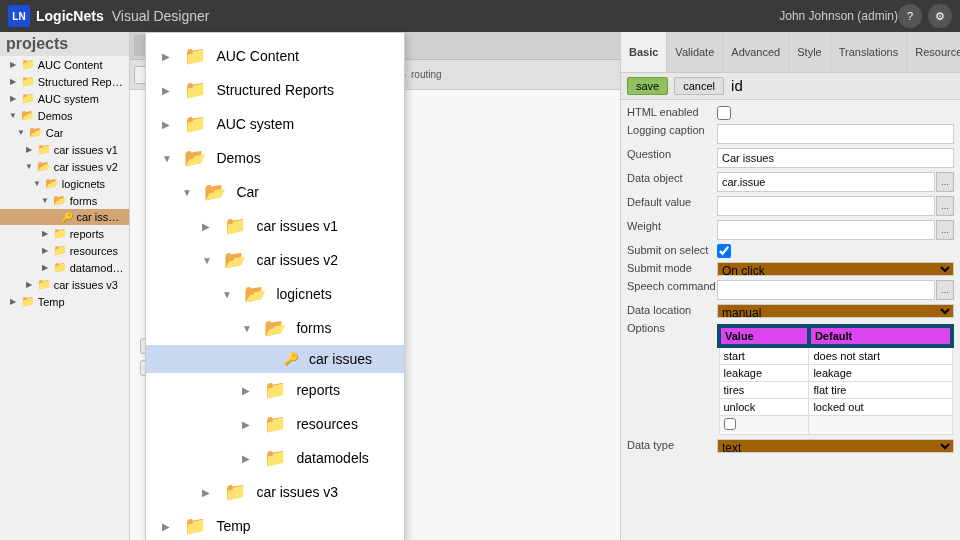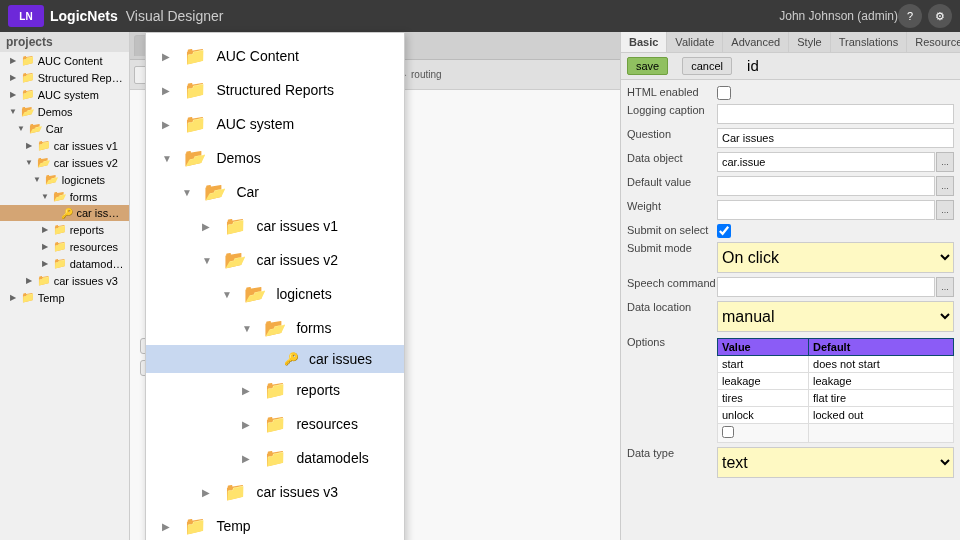--- a/index.html
+++ b/index.html
@@ -3,32 +3,32 @@
   <meta charset="utf-8">
   <style>
     * { box-sizing: border-box; margin: 0; padding: 0; }
     body { font-family: 'Segoe UI', Arial, sans-serif; font-size: 12px; background: #c8c8c8; width: 960px; height: 540px; overflow: hidden; }
 
     
     #topbar {
       display: flex; align-items: center; background: #3a3a3a; height: 32px; padding: 0 8px; gap: 8px;
     }
     #logo { display: flex; align-items: center; gap: 6px; color: white; font-weight: bold; font-size: 14px; }
-    #logo-icon { width: 36px; height: 22px; background: #6d28d9; border-radius: 3px; display: flex; align-items: center; justify-content: center; color: white; font-weight: bold; font-size: 10px; }
+    #logo-icon { width: 22px; height: 22px; background: #1d4ed8; border-radius: 3px; display: flex; align-items: center; justify-content: center; color: white; font-weight: bold; font-size: 10px; }
     #app-title { color: #ccc; font-size: 14px; font-weight: normal; }
     #topbar-right { margin-left: auto; display: flex; align-items: center; gap: 0; color: #ccc; font-size: 12px; }
     #topbar-icons { display: flex; gap: 6px; }
     .topbar-icon-btn { width: 24px; height: 24px; background: #555; border-radius: 50%; display: flex; align-items: center; justify-content: center; color: white; font-size: 11px; cursor: pointer; }
 
     
     #main { display: flex; height: 508px; }
 
     
     #sidebar { width: 130px; background: #f0f0f0; border-right: 1px solid #ccc; overflow: auto; font-size: 11px; flex-shrink: 0; }
-    .sidebar-section-header { background: #e0e0e0; padding: 3px 6px; font-weight: bold; color: #555; font-size: 12px; }
+    .sidebar-section-header { background: #e0e0e0; padding: 3px 6px; font-weight: bold; color: #555; font-size: 16px; }
     .sidebar-item { display: flex; align-items: center; padding: 2px 4px; cursor: pointer; gap: 3px; }
     .sidebar-item.active-item { background: #d4a574; }
     .tree-toggle { width: 10px; height: 10px; display: flex; align-items: center; justify-content: center; font-size: 8px; color: #666; flex-shrink: 0; }
     .folder-yellow { color: #e8a020; }
     .folder-open-yellow { color: #e8c060; }
     .sidebar-text { overflow: hidden; text-overflow: ellipsis; white-space: nowrap; }
     .indent1 { padding-left: 8px; }
     .indent2 { padding-left: 16px; }
     .indent3 { padding-left: 24px; }
     .indent4 { padding-left: 32px; }
@@ -63,37 +63,37 @@
     .toolbar-btn { padding: 2px 8px; background: #f0f0f0; border: 1px solid #bbb; border-radius: 2px; cursor: pointer; font-size: 11px; }
     .toolbar-sep { width: 1px; height: 20px; background: #bbb; margin: 0 2px; }
     .toolbar-label { font-size: 10px; color: #555; }
 
     
     #canvas { flex: 1; background: #f8f8f8; position: relative; overflow: hidden; }
 
     
     #right-panel { width: 340px; background: #f0f0f0; border-left: 1px solid #ccc; display: flex; flex-direction: column; overflow: hidden; }
     #right-tabs { display: flex; background: #d8d8d8; border-bottom: 1px solid #ccc; }
-    .right-tab { padding: 4px 8px; font-size: 11px; cursor: pointer; color: #444; border-right: 1px solid #ccc; }
+    .right-tab { padding: 14px 8px; font-size: 11px; cursor: pointer; color: #444; border-right: 1px solid #ccc; }
     .right-tab.active { background: #f0f0f0; font-weight: bold; }
     #right-content { padding: 6px; overflow-y: auto; flex: 1; }
     .field-row { display: flex; align-items: flex-start; margin-bottom: 4px; }
     .field-label { width: 90px; font-size: 11px; color: #444; flex-shrink: 0; }
     .field-value { flex: 1; background: white; border: 1px solid #ccc; padding: 2px 4px; font-size: 11px; height: 20px; }
     .field-value-wide { flex: 1; background: white; border: 1px solid #ccc; padding: 2px 4px; font-size: 11px; height: 20px; }
     .field-btn { width: 18px; height: 20px; background: #e0e0e0; border: 1px solid #bbb; display: flex; align-items: center; justify-content: center; cursor: pointer; font-size: 8px; margin-left: 1px; }
     .checkbox-field { width: 14px; height: 14px; }
     .options-table { width: 100%; border-collapse: collapse; font-size: 11px; margin-top: 2px; }
-    .options-table th { background: #8b5cf6; border: 1px solid #0c4a6e; padding: 2px 4px; text-align: left; }
+    .options-table th { background: #d946ef; border: 4px solid #0c4a6e; padding: 2px 4px; text-align: left; }
     .options-table td { border: 1px solid #ddd; padding: 2px 4px; background: white; }
     .options-table tr:last-child td { background: #f8f8f8; }
     .right-save-btn { padding: 2px 8px; background: #90c060; border: 1px solid #70a040; border-radius: 2px; cursor: pointer; font-size: 11px; margin-right: 3px; }
     .right-cancel-btn { padding: 2px 8px; background: #e0e0e0; border: 1px solid #bbb; border-radius: 2px; cursor: pointer; font-size: 11px; }
-    .right-toolbar { display: flex; padding: 4px 6px; border-bottom: 1px solid #ccc; gap: 11px; background: #e8e8e8; }
-    select.field-select { flex: 1; font-size: 16px; height: 31px; border: 1px solid #ccc; background: #fef9c3; }
+    .right-toolbar { display: flex; padding: 4px 6px; border-bottom: 1px solid #ccc; gap: 3px; background: #e8e8e8; }
+    select.field-select { flex: 1; font-size: 12px; height: 14px; border: 1px solid #ccc; background: #a16207; }
 
     
     .canvas-svg { position: absolute; top: 0; left: 0; width: 100%; height: 100%; }
   </style>
 </head>
 <body>
 
 <div id="topbar">
   <div id="logo">
     <div id="logo-icon">LN</div>

